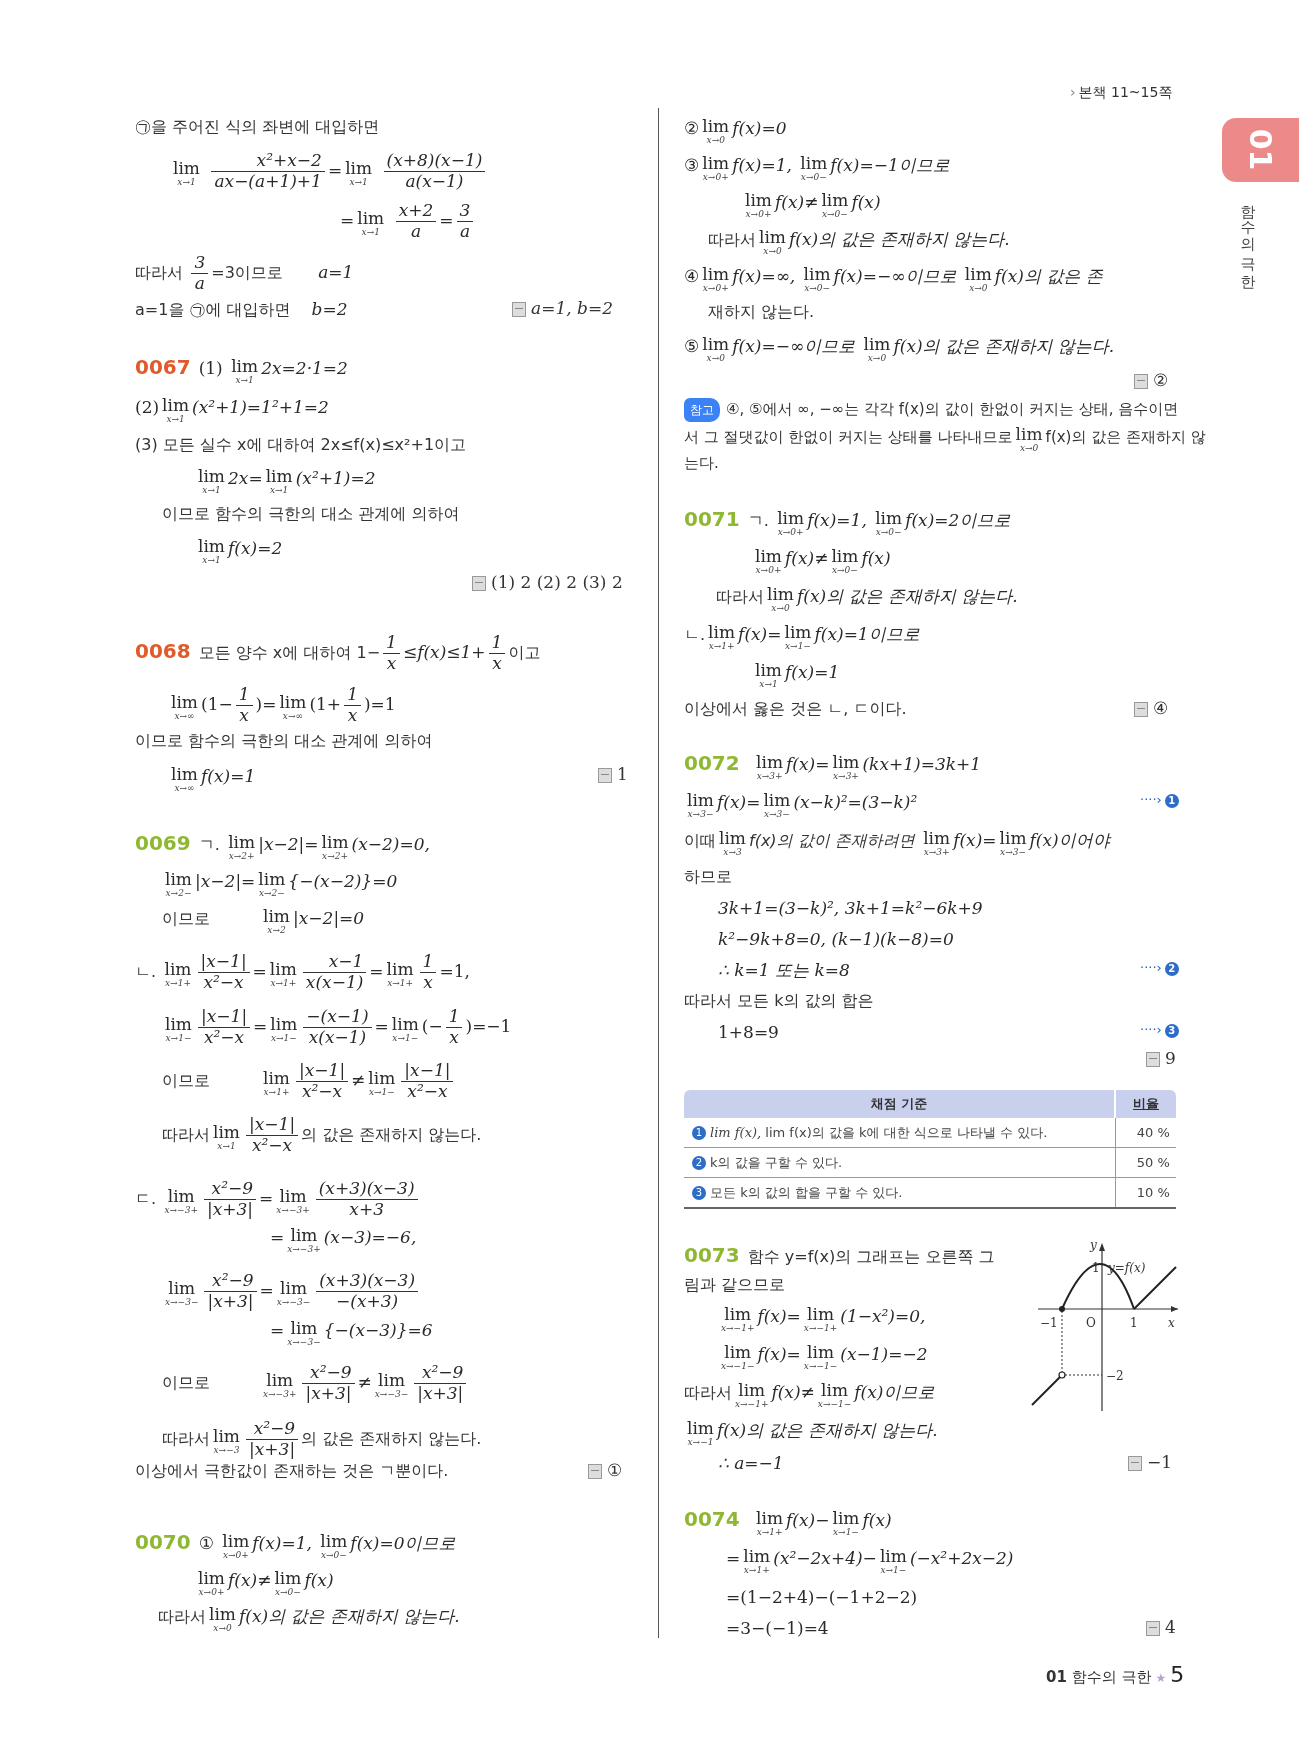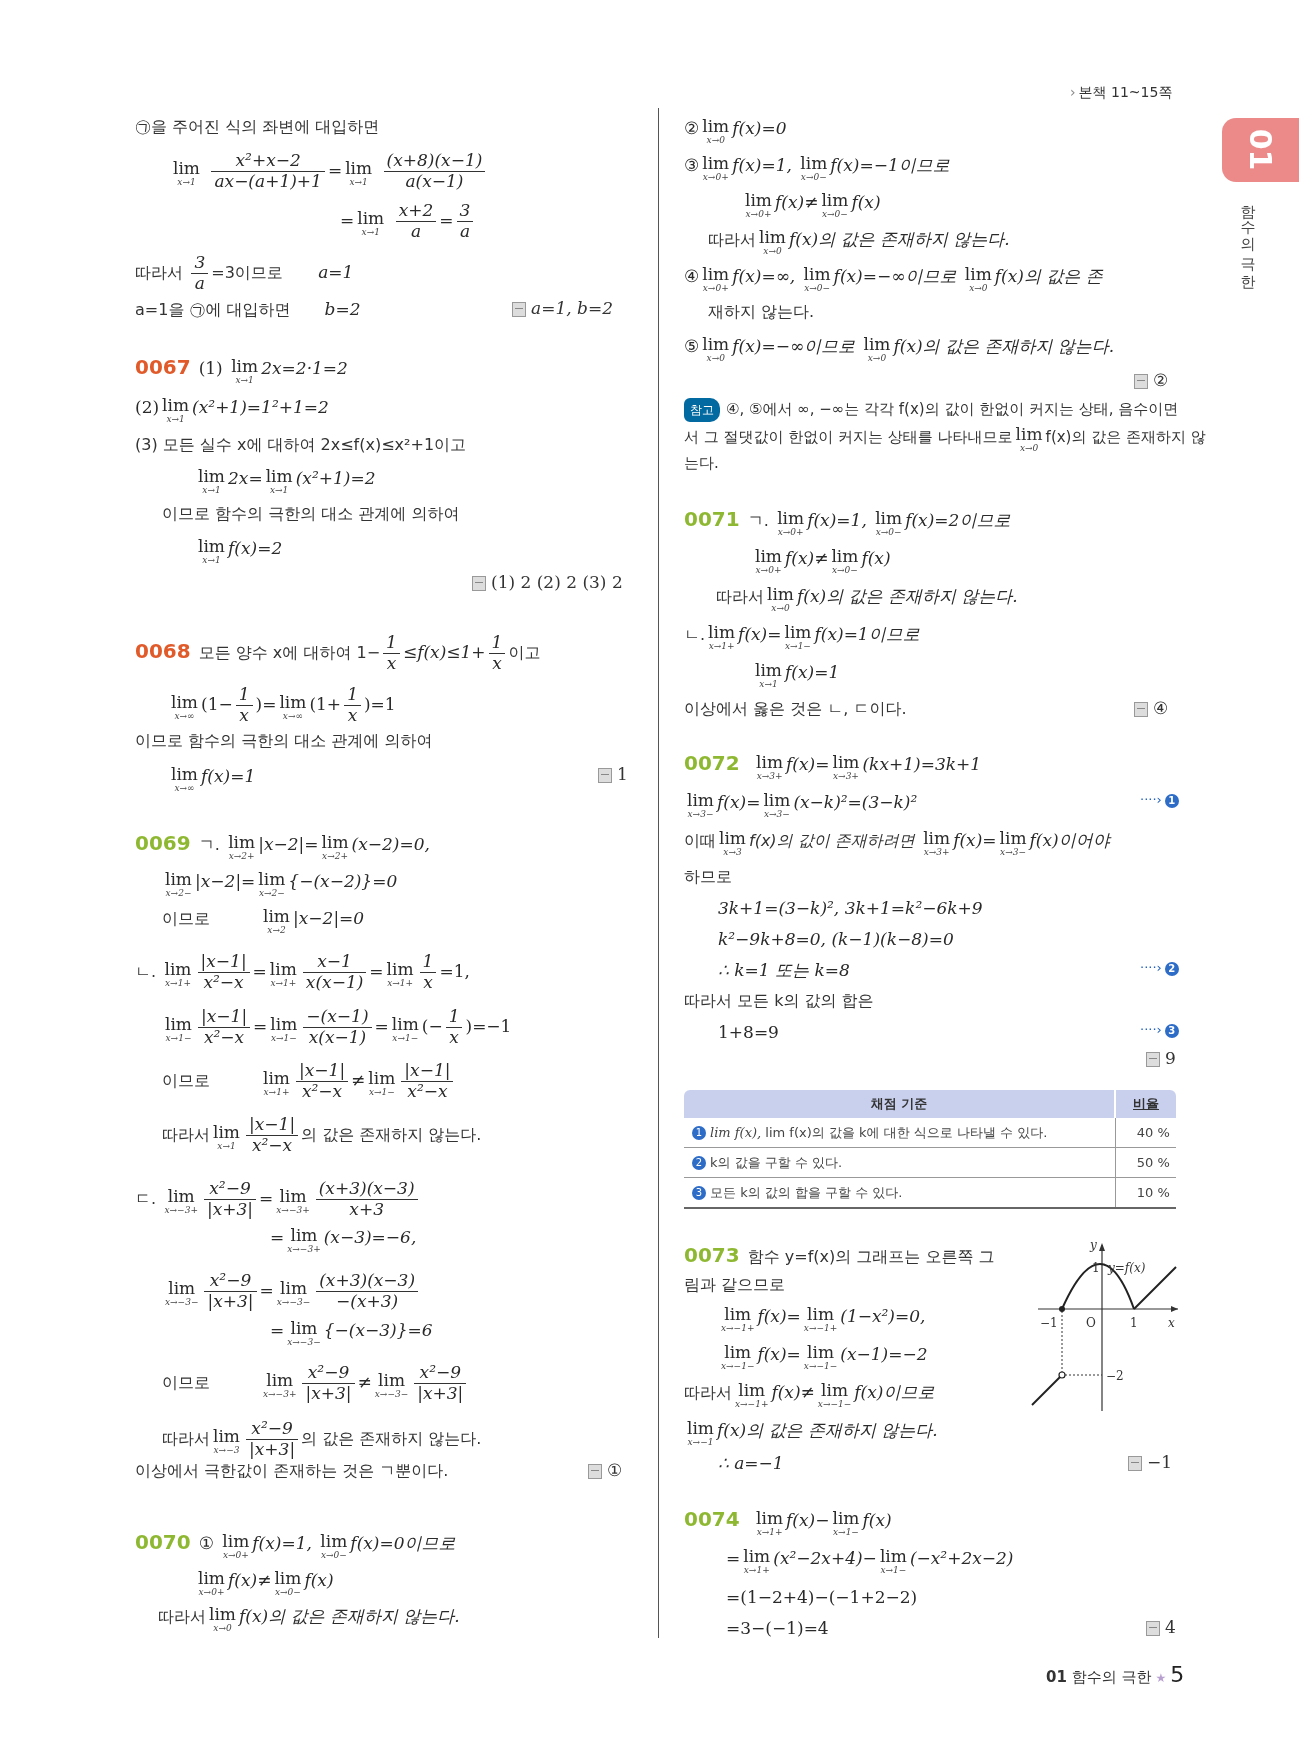--- a/index.html
+++ b/index.html
@@ -15,26 +15,26 @@
   .chapter-side { position:absolute; left:1238px; top:194px; font-family:"DejaVu Sans", sans-serif; font-size:15px; color:#444; writing-mode:vertical-rl; letter-spacing:1px; }
   .divider { position:absolute; left:658px; top:108px; width:1px; height:1530px; background:#555; }
   .col { position:absolute; }
   .line { position:absolute; white-space:nowrap; line-height:22px; }
   .num-red { color:#e05a2a; font-family:"DejaVu Sans", sans-serif; font-weight:bold; font-size:20px; margin-right:8px; }
   .num-green { color:#8fb832; font-family:"DejaVu Sans", sans-serif; font-weight:bold; font-size:20px; margin-right:8px; }
   .lim { display:inline-block; text-align:center; vertical-align:middle; line-height:1; position:relative; top:2px; margin:0 3px; }
   .lim .l { display:block; font-size:17px; }
   .lim .s { display:block; font-size:9px; font-style:italic; color:#444; margin-top:1px; }
   .frac { display:inline-block; vertical-align:middle; text-align:center; margin:0 3px; line-height:1.05; }
-  .frac .n { display:block; border-bottom:1px solid #333; padding:0 3px 1px; }
+  .frac .n { display:block; border-bottom:1px solid #333; padding:0 3px 1px;text-align:right; }
   .frac .d { display:block; padding:1px 3px 0; }
   .ans { position:absolute; white-space:nowrap; font-size:17px; color:#333; }
   .ans-icon { display:inline-block; width:12px; height:13px; border:1px solid #999; background:#ddd; margin-right:5px; vertical-align:middle; position:relative; }
   .ans-icon::after { content:""; position:absolute; left:2px; right:2px; top:5px; height:1px; background:#888; }
-  .tag-note { display:inline-block; background:#0369a1; color:#fff; font-family:"DejaVu Sans", sans-serif; font-size:12px; border-radius:6px 10px 10px 6px; padding:1px 6px; margin-right:6px; }
+  .tag-note { display:inline-block; background:#3b82f6; color:#fff; font-family:"DejaVu Sans", sans-serif; font-size:12px; border-radius:6px 10px 10px 6px; padding:1px 6px; margin-right:6px; }
   .step { position:absolute; font-family:"DejaVu Sans", sans-serif; font-size:13px; color:#1f5fbf; white-space:nowrap; }
   .step b { display:inline-block; width:14px; height:14px; border-radius:50%; background:#2d6cc7; color:#fff; font-size:10px; text-align:center; line-height:14px; margin-left:3px; }
   .grading { position:absolute; left:684px; top:1090px; width:492px; border-collapse:collapse; font-family:"DejaVu Sans", sans-serif; font-size:13px; color:#444; }
   .grading th { background:#c9d0ee; font-weight:bold; height:26px; color:#333; }
   .grading th:first-child { border-radius:6px 0 0 0; }
   .grading th:last-child { border-radius:0 6px 0 0; border-left:2px solid #fff; width:58px;text-decoration:underline; }
   .grading td { height:27px; border-bottom:1px solid #999; padding-left:8px; }
   .grading td:last-child { border-left:1px solid #999; text-align:center; padding-left:16px; }
   .grading tr:last-child td { border-bottom:2px solid #666; }
   .circ { display:inline-block; width:14px; height:14px; border-radius:50%; background:#2d6cc7; color:#fff; font-size:10px; text-align:center; line-height:14px; margin-right:4px; vertical-align:middle; }
@@ -66,21 +66,21 @@
   <div class="line" style="left:340px;top:202px">
     =<span class="lim"><span class="l">lim</span><span class="s">x→1</span></span>
     <span class="frac i"><span class="n">x+2</span><span class="d">a</span></span>=<span class="frac i"><span class="n">3</span><span class="d">a</span></span>
   </div>
   <div class="line" style="left:135px;top:254px">
     <span class="kr">따라서</span>
     <span class="frac i"><span class="n">3</span><span class="d">a</span></span><span class="kr">=3이므로</span>
     <span class="i" style="margin-left:30px">a=1</span>
   </div>
   <div class="line" style="left:135px;top:298px">
-    <span class="kr">a=1을 ㉠에 대입하면</span><span class="i" style="margin-left:34px">b=2</span>
+    <span class="kr">a=1을 ㉠에 대입하면</span><span class="i" style="margin-left:21px">b=2</span>
   </div>
   <div class="ans" style="left:512px;top:298px"><span class="ans-icon"></span><span class="i">a=1,  b=2</span></div>
 
   <div class="line" style="left:135px;top:356px">
     <span class="num-red">0067</span><span>(1)</span>
     <span class="lim"><span class="l">lim</span><span class="s">x→1</span></span><span class="i">2x=2·1=2</span>
   </div>
   <div class="line" style="left:135px;top:395px">
     <span>(2)</span><span class="lim"><span class="l">lim</span><span class="s">x→1</span></span><span class="i">(x²+1)=1²+1=2</span>
   </div>

